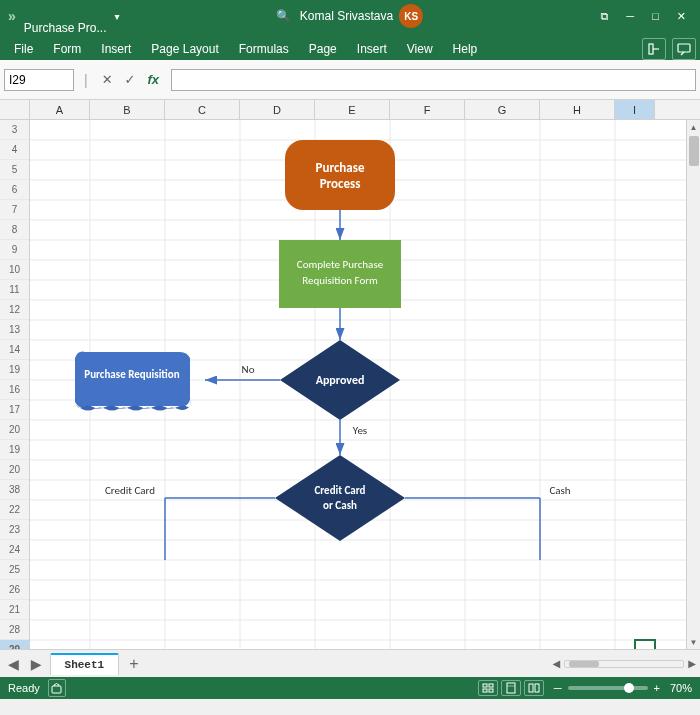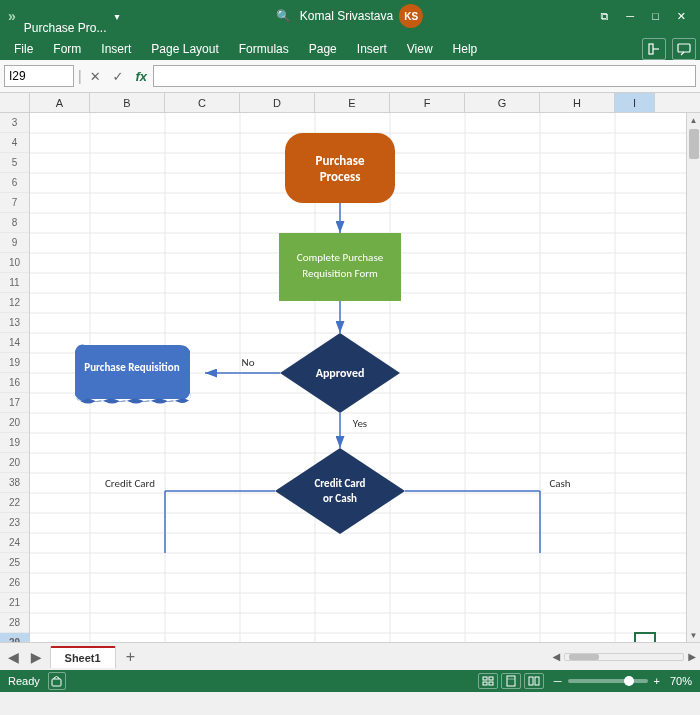--- a/index.html
+++ b/index.html
@@ -44,25 +44,25 @@
       font-size: 12px;
       color: white;
       cursor: pointer;
       border-radius: 2px;
     }
 
     
     .formula-bar {
       background: #f8f8f8;
       border-bottom: 1px solid #d0d0d0;
-      height: 33px;
+      height: 40px;
       display: flex;
       align-items: center;
       padding: 0 4px;
-      gap: 2px;
+      gap: 8px;
     }
     .name-box {
       width: 70px;
       border: 1px solid #aaa;
       padding: 2px 4px;
       font-size: 12px;
       height: 22px;
       background: white;
     }
     .formula-sep { color: #aaa; font-size: 14px; padding: 0 2px; }
@@ -149,21 +149,21 @@
     .sheet-tab {
       background: white;
       border: 1px solid #d0d0d0;
       border-bottom: none;
       padding: 4px 14px;
       font-size: 11px;
       cursor: pointer;
       border-radius: 2px 2px 0 0;
       color: #333;
     }
-    .sheet-tab.active { border-top: 2px solid #b91c1c; font-weight: bold; }
+    .sheet-tab.active { border-top: 2px solid #0ea5e9; font-weight: bold; font-family: Liberation Mono, monospace; }
     .add-sheet { font-size: 16px; color: #666; cursor: pointer; padding: 0 6px; }
 
     
     .status-bar {
       height: 22px;
       background: #217346;
       display: flex;
       align-items: center;
       padding: 0 8px;
       color: white;

